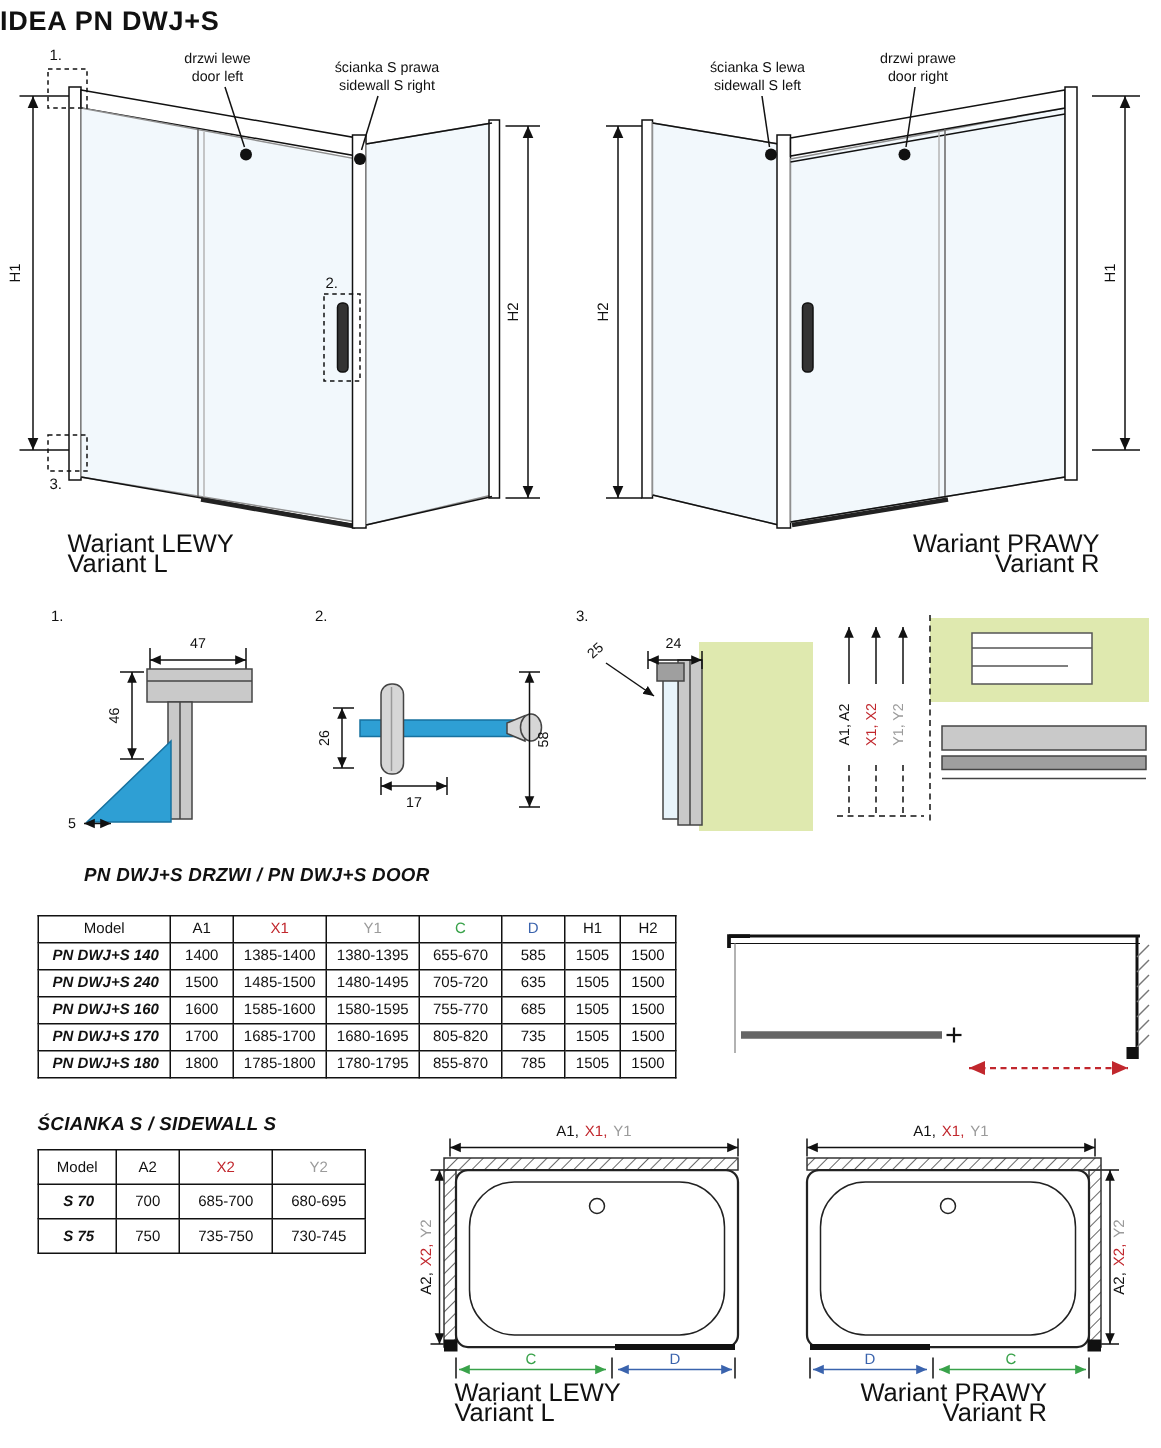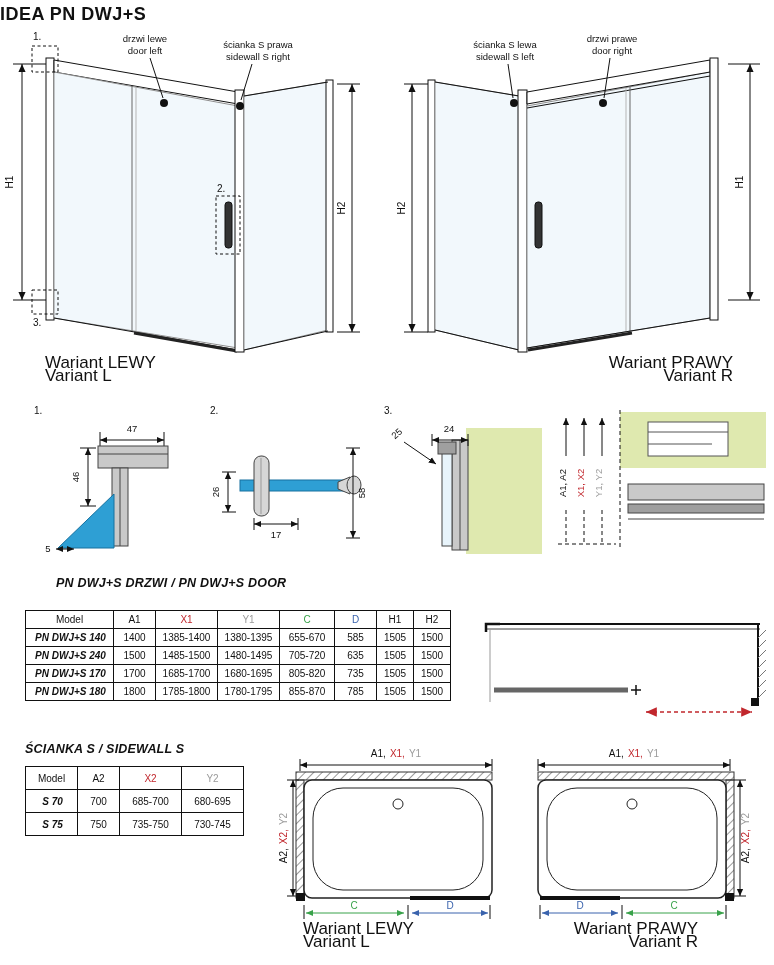--- a/index.html
+++ b/index.html
@@ -263,20 +263,30 @@
       <td>PN DWJ+S 240</td>
       <td>1500</td>
       <td>1485-1500</td>
       <td>1480-1495</td>
       <td>705-720</td>
       <td>635</td>
       <td>1505</td>
       <td>1500</td>
     </tr>
     <tr>
+      <td>PN DWJ+S 160</td>
+      <td>1600</td>
+      <td>1585-1600</td>
+      <td>1580-1595</td>
+      <td>755-770</td>
+      <td>685</td>
+      <td>1505</td>
+      <td>1500</td>
+    </tr>
+    <tr>
       <td>PN DWJ+S 170</td>
       <td>1700</td>
       <td>1685-1700</td>
       <td>1680-1695</td>
       <td>805-820</td>
       <td>735</td>
       <td>1505</td>
       <td>1500</td>
     </tr>
     <tr>

